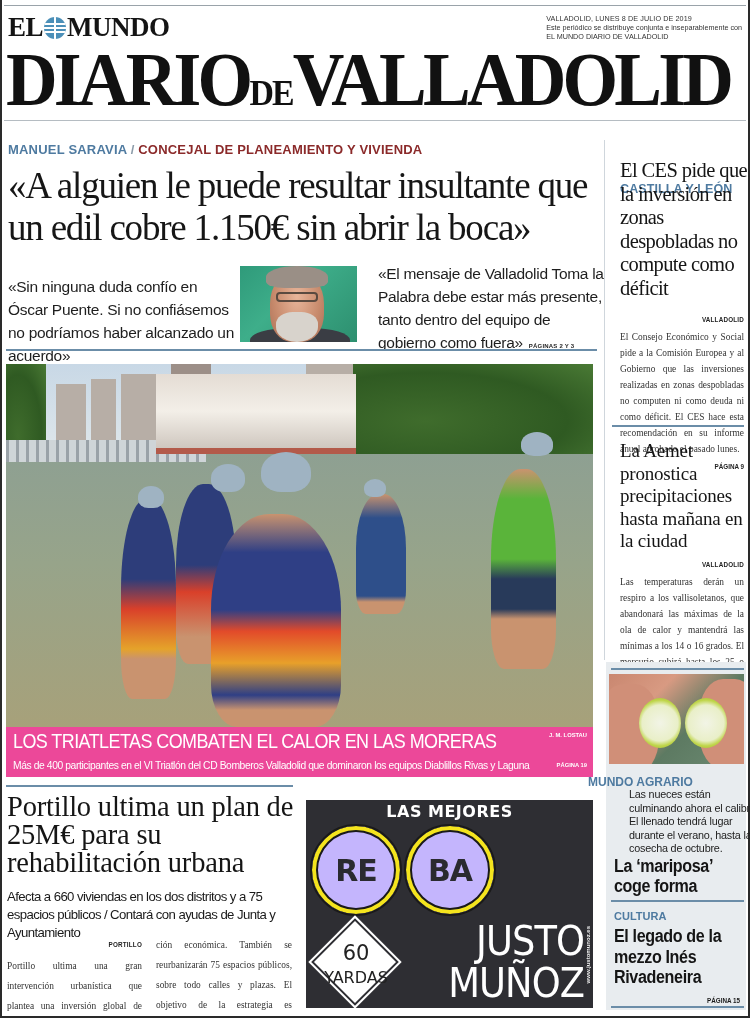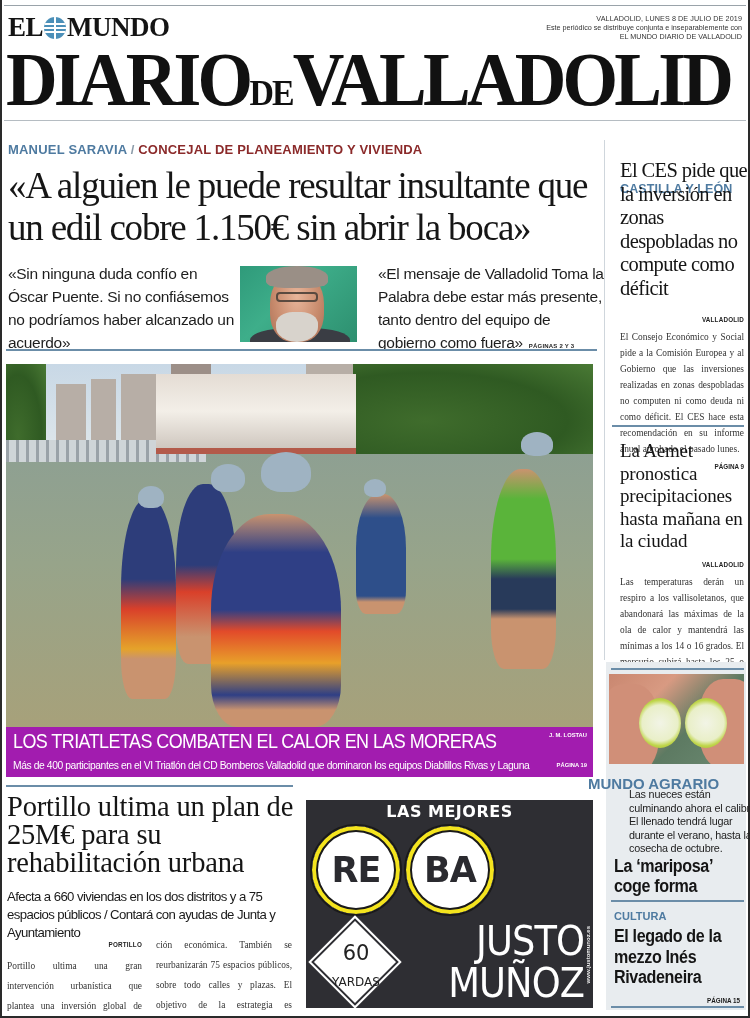--- a/index.html
+++ b/index.html
@@ -8,37 +8,37 @@
 
   .frame { position: absolute; left: 0; top: 0; width: 750px; height: 1018px; border-left: 2px solid #2a2a2a; border-right: 2px solid #2a2a2a; border-bottom: 2px solid #2a2a2a; }
   .rule-top { position: absolute; left: 4px; top: 5px; width: 742px; height: 1px; background: #9aa3aa; }
 
   
   .logo-small { position: absolute; left: 8px; top: 14px; font-family: "Liberation Serif", serif; font-weight: bold; font-size: 27px; letter-spacing: -0.5px; color: #141414; display: flex; align-items: center; line-height: 1; }
   .globe { width: 22px; height: 22px; border-radius: 50%; background: #4b8fb8; margin: 0 1px; position: relative; overflow: hidden; }
   .globe::before { content: ""; position: absolute; left: 10px; top: 0; width: 2px; height: 22px; background: #fff; }
   .globe::after { content: ""; position: absolute; left: 0; top: 6px; width: 22px; height: 2px; background: #fff; box-shadow: 0 4px 0 #fff, 0 8px 0 #fff; }
 
-  .dateline { position: absolute; right: 8px; top: 14px; text-align: right; font-size: 7.2px; line-height: 9px; color: #333; }
+  .dateline { position: absolute; right: 8px; top: 14px; font-size: 7.2px; line-height: 9px; color: #333; }
   .dateline .d1 { font-family: "Liberation Sans", sans-serif; letter-spacing: 0.1px; }
 
   .masthead { position: absolute; left: 6px; top: 44px; width: 740px; font-family: "Liberation Serif", serif; font-weight: bold; font-size: 76px; line-height: 70px; letter-spacing: -4px; color: #111; white-space: nowrap; transform: scaleX(0.94); transform-origin: left top; }
   .masthead .de { font-size: 36px; letter-spacing: -2px; }
   .rule-mast { position: absolute; left: 4px; top: 120px; width: 742px; height: 1px; background: #b5bcc2; }
 
   
   .kicker { position: absolute; left: 8px; top: 142px; font-size: 13px; font-weight: bold; letter-spacing: 0.2px; }
   .kicker .name { color: #4e7aa0; }
   .kicker .sep { color: #8a9aa8; }
   .kicker .role { color: #8b2a2a; }
 
   .lead-headline { position: absolute; left: 8px; top: 165px; width: 598px; font-family: "Liberation Serif", serif; font-size: 37px; line-height: 42px; letter-spacing: -1.2px; color: #161616; }
 
   .quote { position: absolute; font-family: "Liberation Sans", sans-serif; font-size: 15.5px; line-height: 23px; color: #1e1e1e; letter-spacing: -0.3px; }
-  .quote-left { left: 8px; top: 262px; width: 228px; }
+  .quote-left { left: 8px; top: 275px; width: 228px; }
   .quote-right { left: 378px; top: 262px; width: 230px; }
   .pages-tag { font-size: 6px; font-weight: bold; margin-left: 6px; letter-spacing: 0.2px; }
 
   .portrait { position: absolute; left: 240px; top: 266px; width: 117px; height: 76px; background: linear-gradient(135deg, #2f9a7a 0%, #3eae8a 40%, #2d8f6f 100%); overflow: hidden; }
   .portrait .face { position: absolute; left: 30px; top: 6px; width: 54px; height: 70px; border-radius: 45% 45% 40% 40%; background: radial-gradient(ellipse at 50% 35%, #e8b59a 0%, #c78a6c 60%, #a86e55 100%); }
   .portrait .hair { position: absolute; left: 26px; top: 0; width: 62px; height: 22px; border-radius: 50% 50% 30% 30%; background: #9a8f86; }
   .portrait .beard { position: absolute; left: 36px; top: 46px; width: 42px; height: 30px; border-radius: 40% 40% 50% 50%; background: #d8d3cc; }
   .portrait .glasses { position: absolute; left: 36px; top: 26px; width: 42px; height: 10px; border: 2px solid #5a4a40; border-radius: 4px; }
   .portrait .coat { position: absolute; left: 10px; top: 62px; width: 100px; height: 30px; background: #3a3d44; border-radius: 40% 40% 0 0; }
 
@@ -49,45 +49,45 @@
   .photo { position: absolute; left: 6px; top: 364px; width: 587px; height: 363px; overflow: hidden; background: #7d8f6e; }
   .sky { position: absolute; left: 0; top: 0; width: 100%; height: 90px; background: linear-gradient(#c8d8e6, #dfe7ea); }
   .bldg { position: absolute; background: #b7aea6; }
   .trees { position: absolute; right: 0; top: 0; width: 240px; height: 95px; background: radial-gradient(ellipse at 30% 60%, #3f6c2c, #2f5a22 60%, #4a7a35); }
   .boat { position: absolute; left: 150px; top: 10px; width: 200px; height: 80px; background: linear-gradient(#e4dcd4 0%, #f3efe8 50%, #cfc7bf 100%); border-bottom: 6px solid #b35a4a; }
   .dock { position: absolute; left: 0; top: 76px; width: 200px; height: 22px; background: repeating-linear-gradient(90deg, #9aa2a8 0 3px, #cfd5d8 3px 10px); }
   .water { position: absolute; left: 0; top: 90px; width: 100%; height: 273px; background: linear-gradient(#8ea092 0%, #97a48a 40%, #a7a17a 100%); }
   .swimmer { position: absolute; border-radius: 45% 45% 20% 20%; }
   .cap { position: absolute; border-radius: 50% 50% 40% 40%; background: #9fb3c2; }
 
-  .caption-bar { position: absolute; left: 6px; top: 727px; width: 587px; height: 50px; background: #a21caf; color: #fff; }
+  .caption-bar { position: absolute; left: 6px; top: 727px; width: 587px; height: 50px; background: #ec4899; color: #fff; }
   .caption-title { position: absolute; left: 7px; top: 3px; font-family: "Liberation Sans", sans-serif; font-size: 19.5px; letter-spacing: -0.6px; transform: scaleX(0.92); transform-origin: left top; white-space: nowrap; }
   .caption-credit { position: absolute; right: 6px; top: 5px; font-size: 5.8px; font-weight: bold; }
   .caption-sub { position: absolute; left: 7px; top: 33px; font-size: 10.3px; letter-spacing: -0.4px; white-space: nowrap; }
   .caption-page { position: absolute; right: 6px; top: 35px; font-size: 5.8px; font-weight: bold; }
 
   
   .rule-story { left: 6px; top: 785px; width: 287px; height: 2px; }
   .story-headline { position: absolute; left: 7px; top: 793px; width: 292px; font-family: "Liberation Serif", serif; font-size: 28.5px; line-height: 28px; letter-spacing: -0.2px; color: #151515; }
   .story-sub { position: absolute; left: 7px; top: 888px; width: 292px; font-size: 13.2px; line-height: 18px; letter-spacing: -0.6px; color: #1a1a1a; }
   .body-col { position: absolute; font-family: "Liberation Serif", serif; font-size: 9.4px; line-height: 20px; color: #333; text-align: justify; }
   .col1 { left: 7px; top: 935px; width: 135px; }
   .col2 { left: 156px; top: 935px; width: 136px; }
   .loc-tag { display: block; text-align: right; font-family: "Liberation Sans", sans-serif; font-size: 6.3px; font-weight: bold; letter-spacing: 0.2px; color: #222; margin-bottom: 1px; }
   .page-tag { font-family: "Liberation Sans", sans-serif; font-size: 6.3px; font-weight: bold; float: right; margin-top: 2px; color: #222; }
 
   
   .ad { position: absolute; left: 306px; top: 800px; width: 287px; height: 208px; background: #2e2e33; overflow: hidden; }
   .ad-top { position: absolute; left: 0; top: 2px; width: 100%; text-align: center; color: #fff; font-family: "DejaVu Sans", sans-serif; font-weight: bold; font-size: 16px; letter-spacing: 0.5px; }
-  .ad-circle { position: absolute; top: 24px; width: 92px; height: 92px; border-radius: 50%; background: #ffffff; border: 2px solid #1a1a1a; box-shadow: inset 0 0 0 4px #f4e41e, inset 0 0 0 6px #1a1a1a; display: flex; align-items: center; justify-content: center; font-family: "DejaVu Sans", sans-serif; font-weight: bold; font-size: 35px; color: #2a2a2f; letter-spacing: -1px; }
+  .ad-circle { position: absolute; top: 24px; width: 92px; height: 92px; border-radius: 50%; background: #c4b5fd; border: 2px solid #1a1a1a; box-shadow: inset 0 0 0 4px #f4e41e, inset 0 0 0 6px #1a1a1a; display: flex; align-items: center; justify-content: center; font-family: "DejaVu Sans", sans-serif; font-weight: bold; font-size: 30px; color: #2a2a2f; letter-spacing: -1px; }
   .c1 { left: 4px; } .c2 { left: 98px; } .c3 { left: 192px; }
   .ad-sign { position: absolute; left: 18px; top: 131px; width: 62px; height: 62px; background: #fff; border: 2px solid #2e2e33; box-shadow: 0 0 0 2px #fff; transform: rotate(45deg); }
   .ad-sign-text { position: absolute; left: 15px; top: 143px; width: 70px; text-align: center; color: #222; font-family: "DejaVu Sans", sans-serif; line-height: 1; }
   .ad-sign-text .num { font-size: 21px; display: block; }
-  .ad-sign-text .yd { font-size: 12px; display: block; margin-top: 12px; }
+  .ad-sign-text .yd { font-size: 16px; display: block; margin-top: 6px; }
   .ad-brand { position: absolute; left: 108px; top: 120px; width: 170px; color: #fff; font-family: "DejaVu Sans", sans-serif; font-size: 40px; line-height: 42px; text-align: right; letter-spacing: -1px; transform: scaleX(0.92); transform-origin: right top; }
   .ad-url { position: absolute; right: 2px; top: 126px; color: #eee; font-size: 6px; font-weight: bold; writing-mode: vertical-rl; transform: rotate(180deg); }
 
   
   .right-divider { position: absolute; left: 604px; top: 140px; width: 1px; height: 520px; background: #cfd6dc; }
   .r-kicker { position: absolute; font-size: 12.5px; font-weight: bold; color: #4e7aa0; letter-spacing: 0.1px; margin-top: 40px; }
   .r-headline { position: absolute; font-family: "Liberation Serif", serif; color: #151515; letter-spacing: -0.6px; }
   .r-body { position: absolute; font-family: "Liberation Serif", serif; font-size: 9.4px; line-height: 16px; color: #333; text-align: justify; }
 
   .rk1 { left: 620px; top: 142px; }
@@ -98,21 +98,21 @@
   .rh2 { left: 620px; top: 440px; width: 128px; font-size: 19px; line-height: 22.5px; letter-spacing: -0.2px; }
   .rb2 { left: 620px; top: 557px; width: 124px; }
 
   .agri-box { position: absolute; left: 606px; top: 662px; width: 140px; height: 348px; background: #e8ecef; }
   .rule-agri { left: 611px; top: 668px; width: 133px; height: 2px; }
   .walnut-photo { position: absolute; left: 609px; top: 674px; width: 135px; height: 90px; background: linear-gradient(135deg, #c98770 0%, #d89a82 30%, #5d7a62 60%, #6c8a72 100%); overflow: hidden; }
   .walnut-photo .nut { position: absolute; top: 24px; width: 42px; height: 50px; border-radius: 50%; background: radial-gradient(circle, #f2f4e6 0%, #e9efc8 55%, #bfd54a 70%, #8fae28 100%); }
   .walnut-photo .n1 { left: 30px; } .walnut-photo .n2 { left: 76px; }
   .walnut-photo .hand { position: absolute; border-radius: 40%; background: #d08f78; }
 
-  .agri-kicker { position: absolute; left: 588px; top: 775px; font-size: 15px; font-weight: bold; color: #4e7aa0; text-align: right; }
+  .agri-kicker { position: absolute; left: 588px; top: 775px; font-size: 12px; font-weight: bold; color: #4e7aa0; text-align: right; }
   .agri-body { position: absolute; left: 614px; top: 788px; width: 132px; font-size: 10.8px; line-height: 13.5px; color: #222; letter-spacing: -0.2px; margin-left: 15px; }
   .agri-headline { position: absolute; left: 614px; top: 856px; width: 132px; font-size: 17.5px; line-height: 20px; font-weight: bold; color: #151515; letter-spacing: -0.4px; transform: scaleX(0.92); transform-origin: left top; white-space: nowrap; }
   .rule-agri2 { left: 611px; top: 900px; width: 133px; height: 2px; }
   .cult-kicker { position: absolute; left: 614px; top: 910px; font-size: 11px; font-weight: bold; color: #4e7aa0; }
   .cult-headline { position: absolute; left: 614px; top: 926px; width: 132px; font-size: 17.5px; line-height: 20.5px; font-weight: bold; color: #151515; letter-spacing: -0.4px; transform: scaleX(0.92); transform-origin: left top; white-space: nowrap; }
   .cult-page { position: absolute; right: 10px; top: 997px; font-size: 6.3px; font-weight: bold; }
   .rule-agri3 { left: 611px; top: 1006px; width: 133px; height: 2px; }
 </style>
 </head>
 <body>

